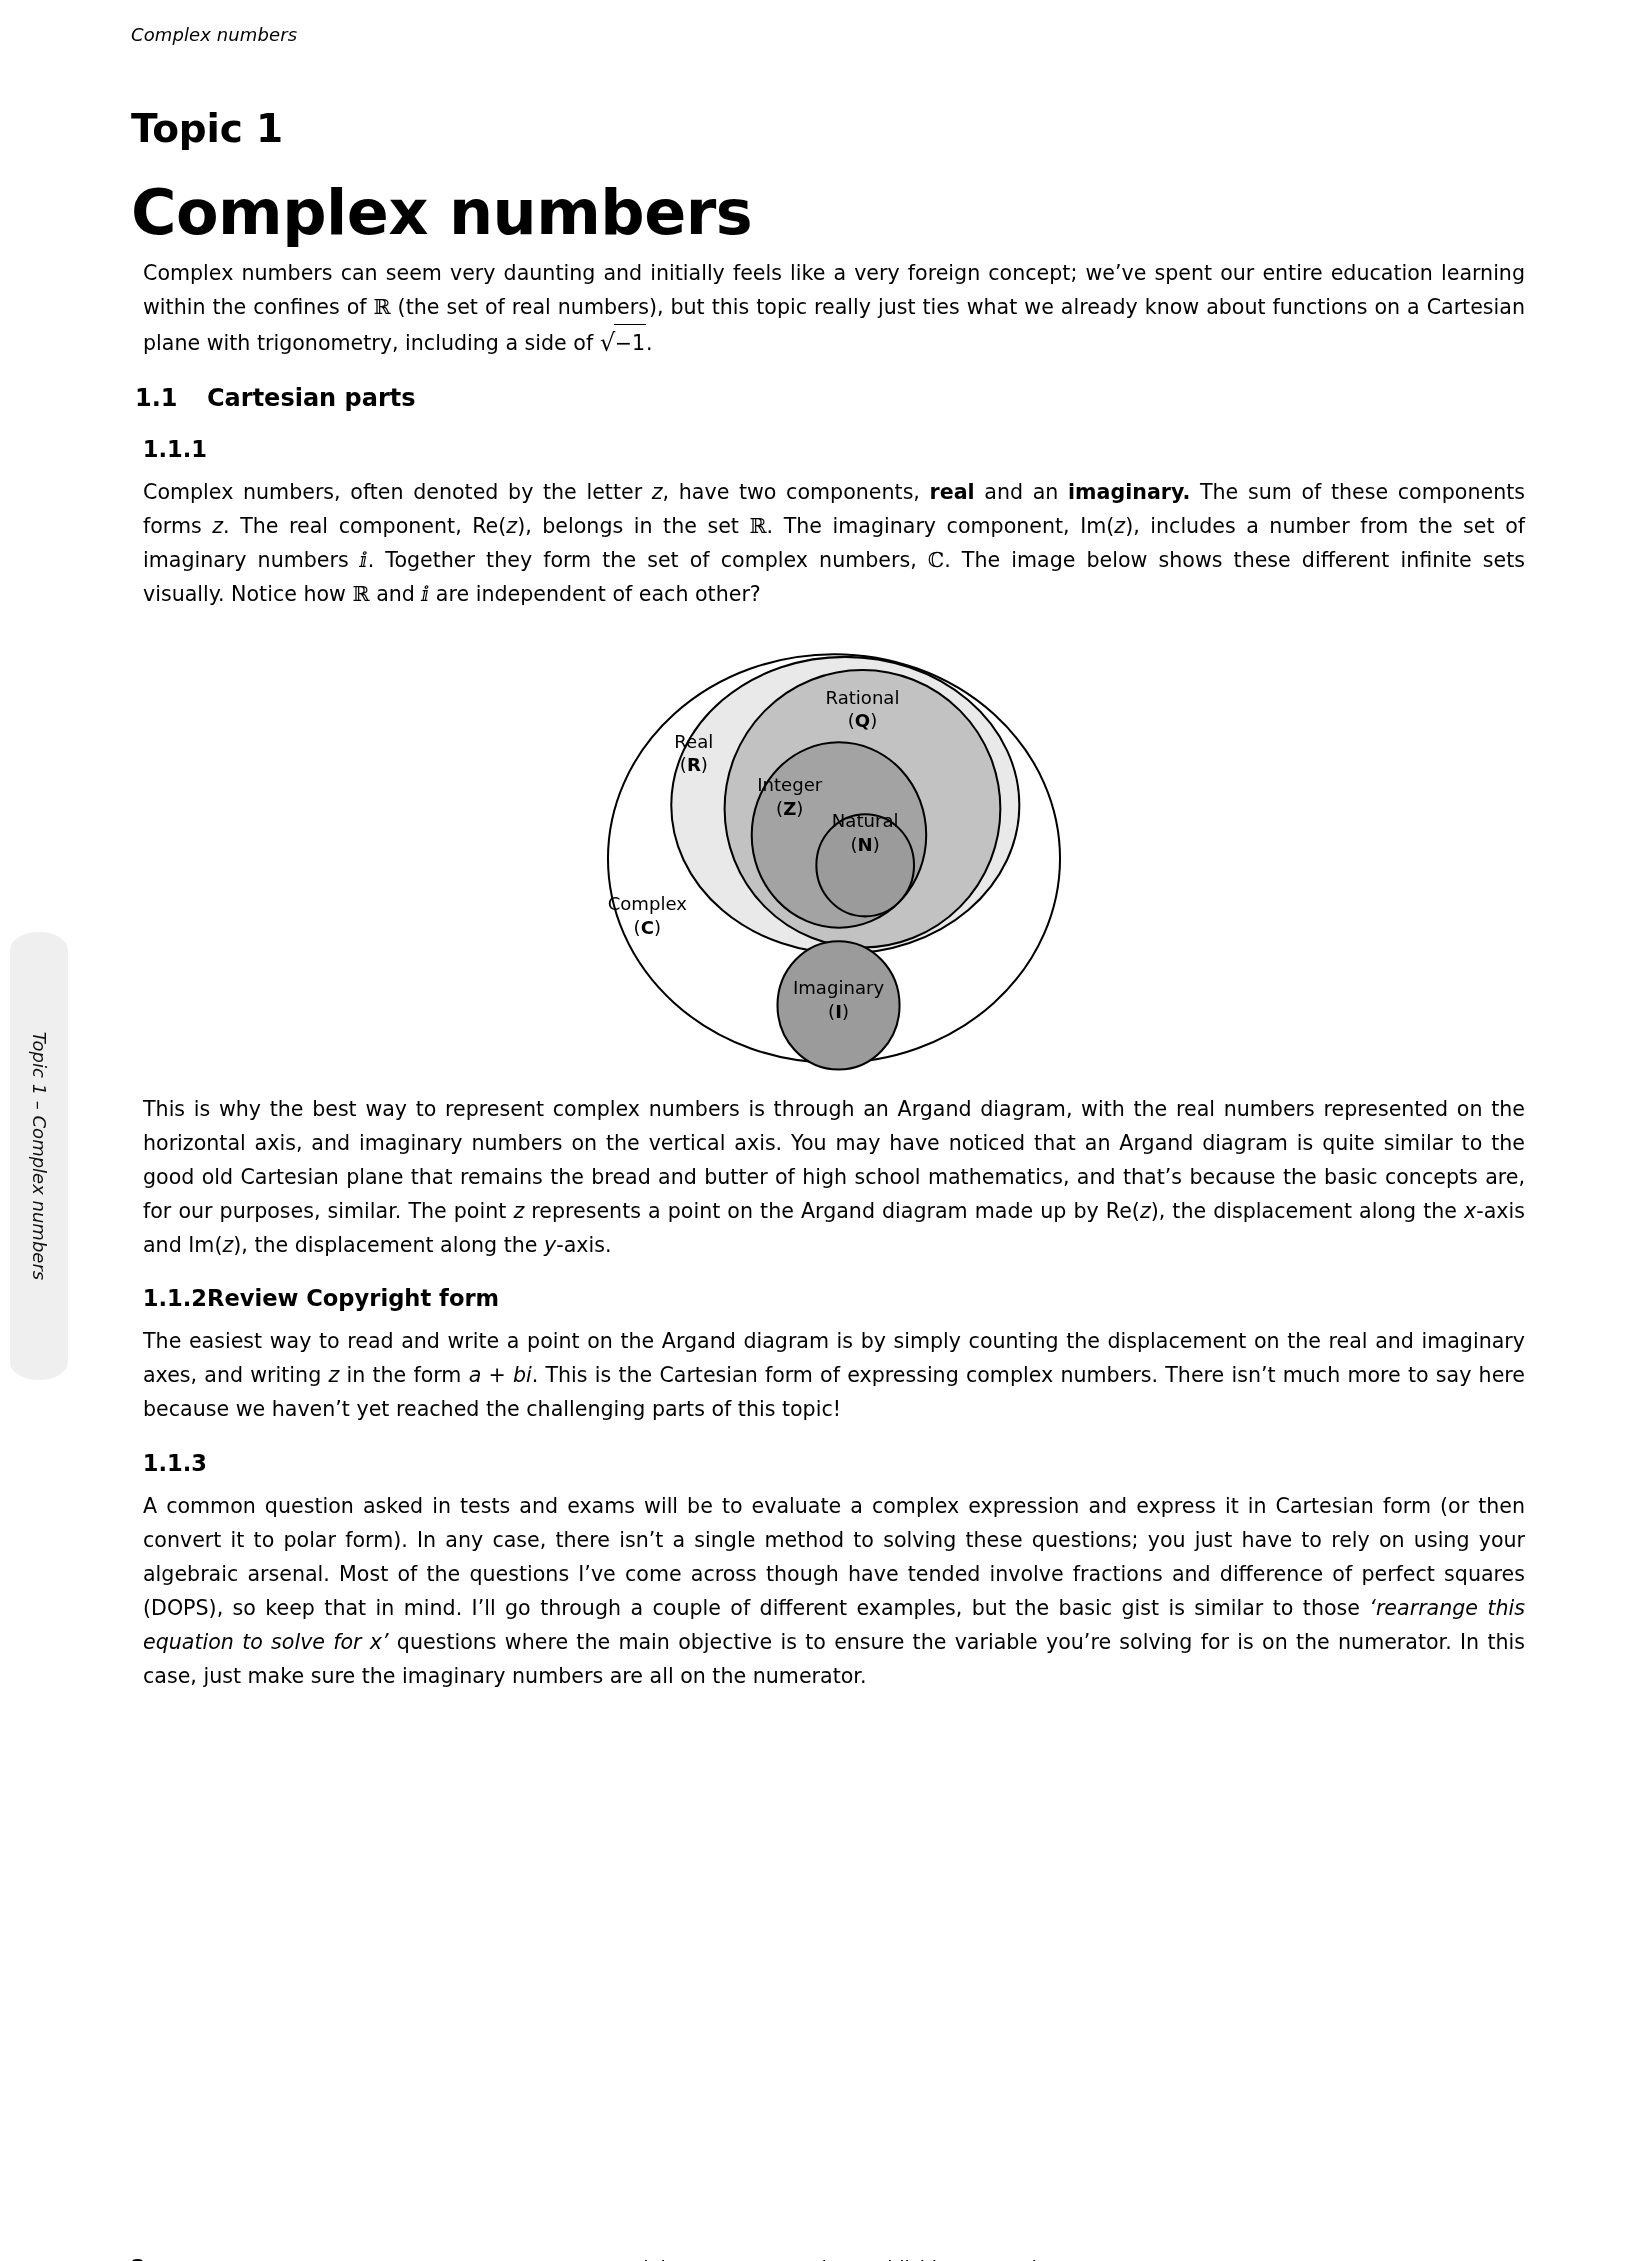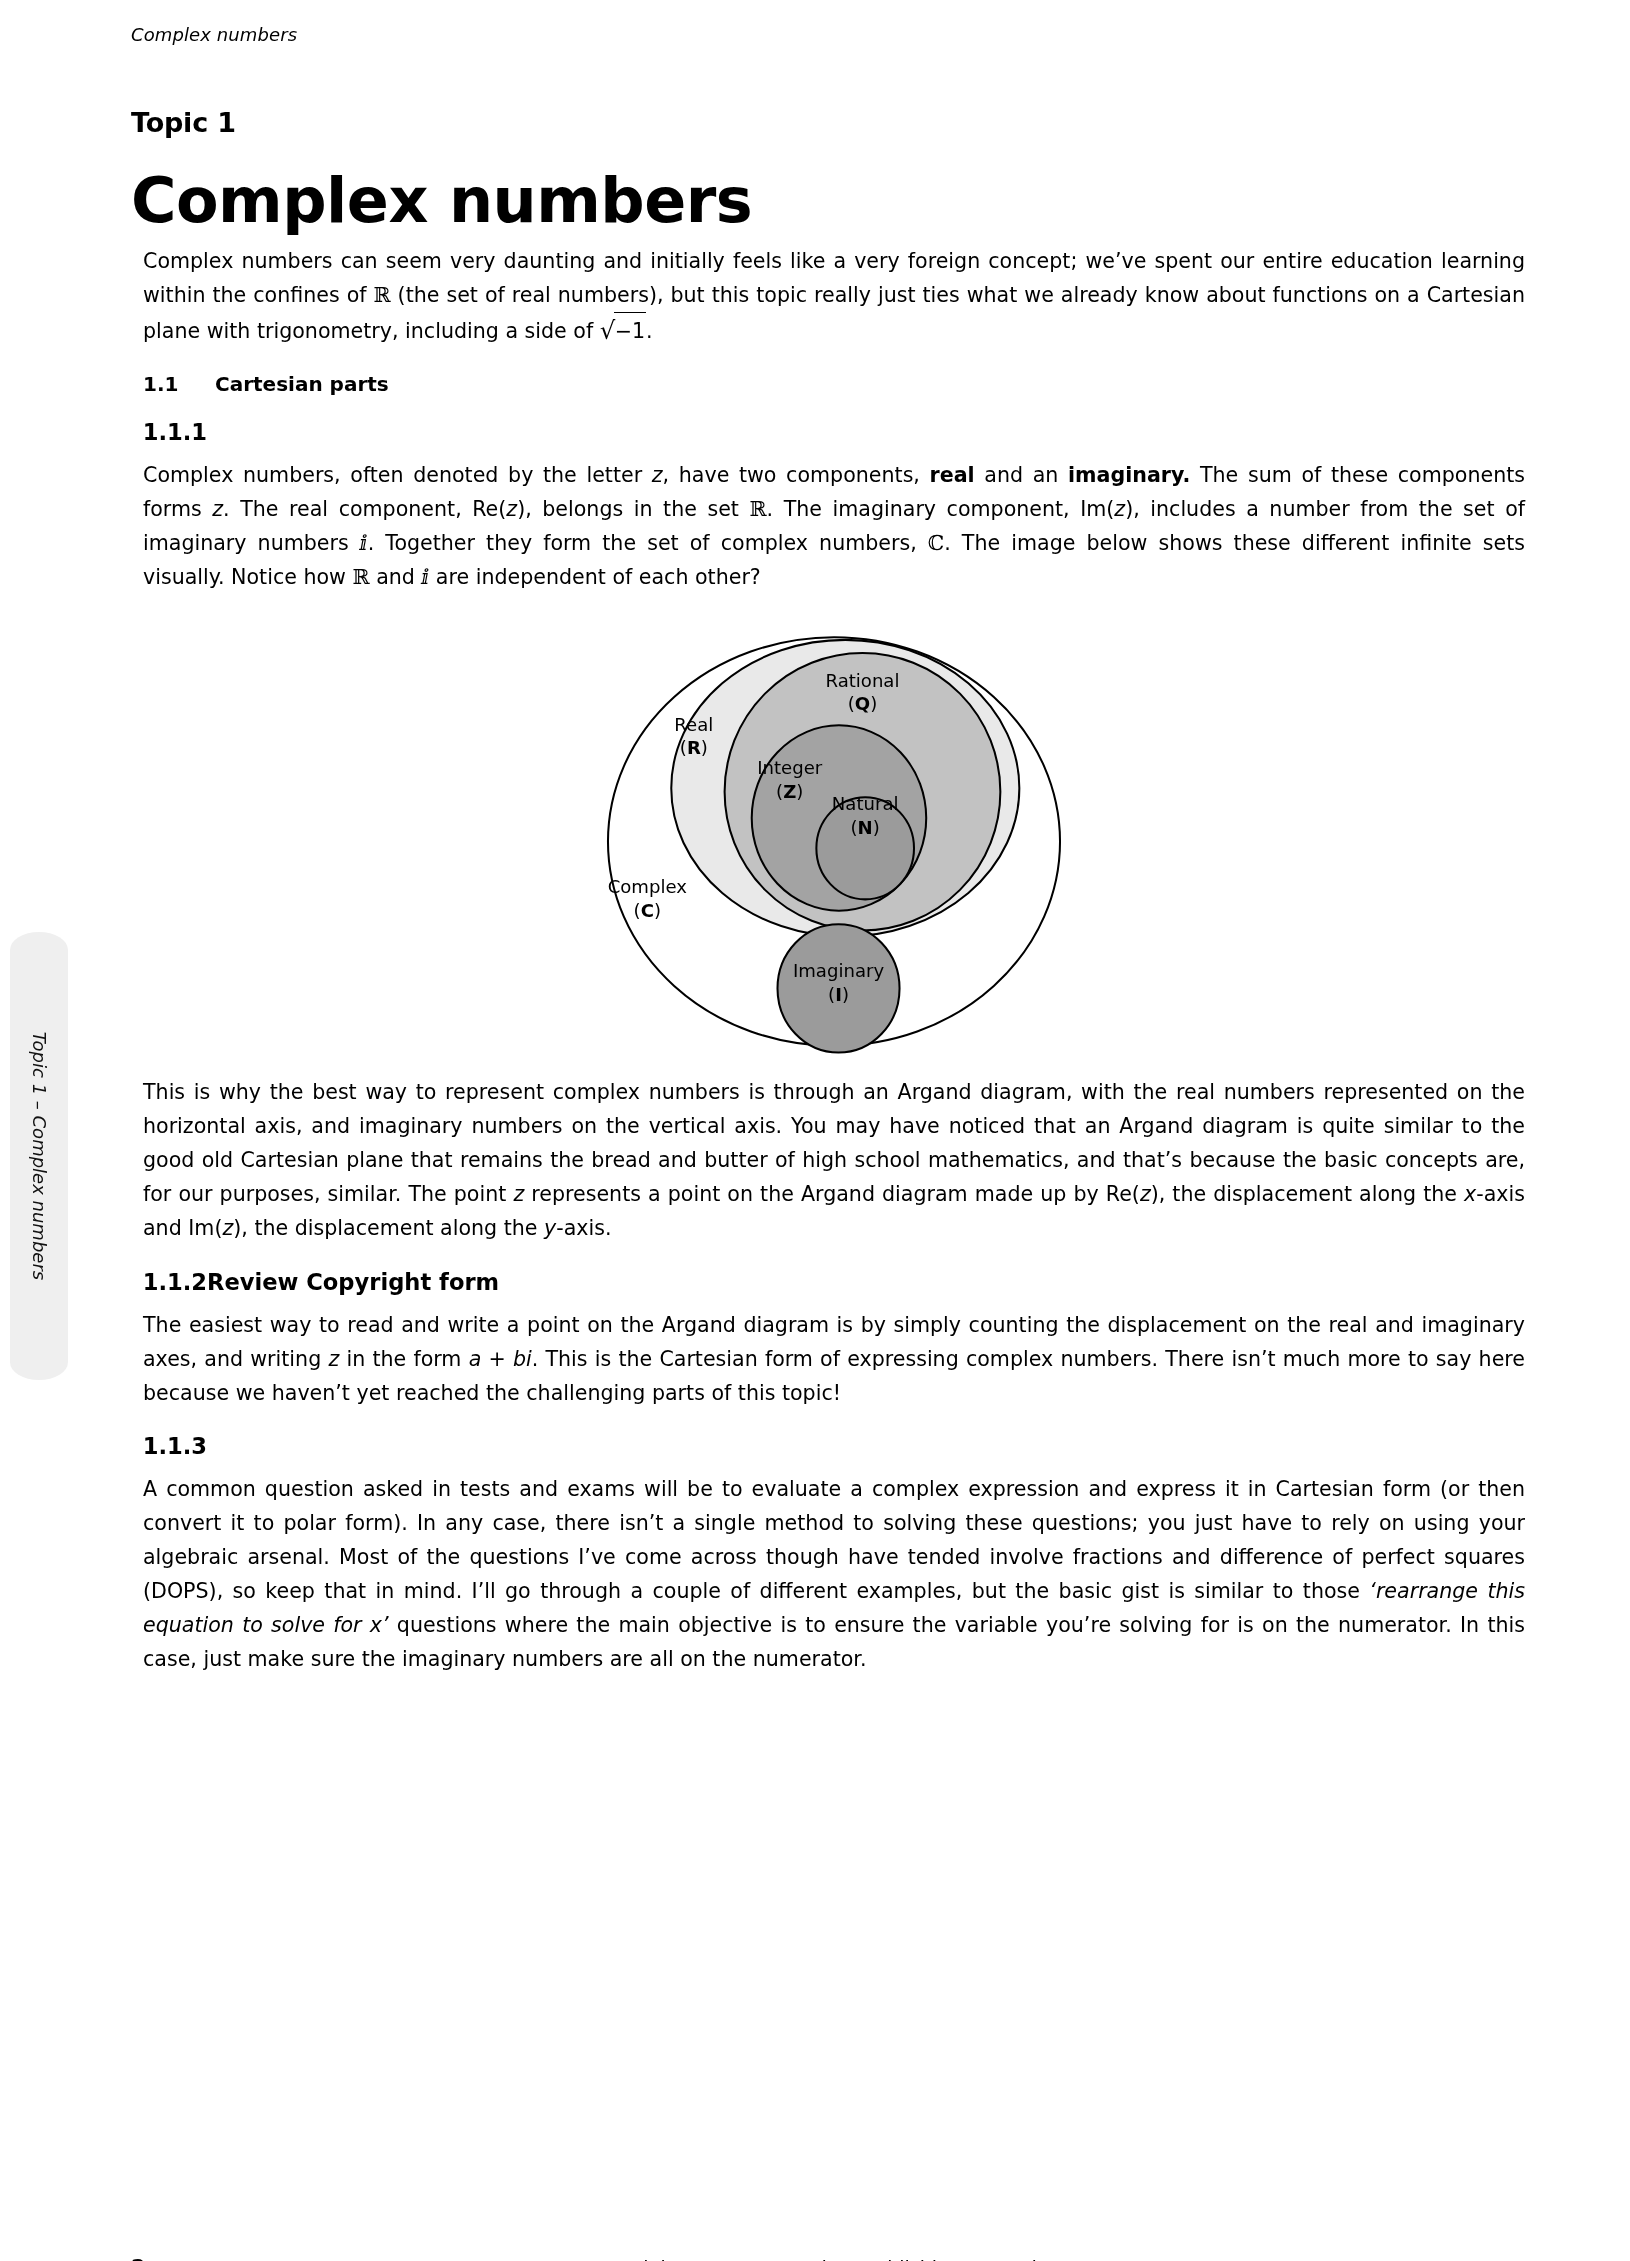--- a/index.html
+++ b/index.html
@@ -58,21 +58,21 @@
   .content {
     position: absolute;
     left: 131px;
     top: 0;
     width: 1406px;
   }
 
   .topic-kicker {
     font-family: "DejaVu Sans", sans-serif;
     font-weight: bold;
-    font-size: 27px;
+    font-size: 39px;
     line-height: 1;
     margin-top: 109px;
     letter-spacing: -0.2px;
   }
   .topic-title {
     font-family: "DejaVu Sans", sans-serif;
     font-weight: bold;
     font-size: 62px;
     line-height: 1;
     margin-top: 34px;
@@ -86,22 +86,22 @@
     text-align: justify;
     margin: 12px;
     hyphens: none;
   }
 
   .gap-intro { margin-top: 31px; }
 
   h2.sec {
     font-family: "DejaVu Sans", sans-serif;
     font-weight: bold;
-    font-size: 20px;
-    margin: 25px 0 0 12px;
+    font-size: 24px;
+    margin: 25px 0 0 4px;
     line-height: 1.15;
     display: flex;
   }
   h2.sec .num { width: 72px; flex: 0 0 72px; }
 
   h3.subsec {
     font-family: "DejaVu Sans", sans-serif;
     font-weight: bold;
     font-size: 22.6px;
     margin: 23.5px 0 0 0;

